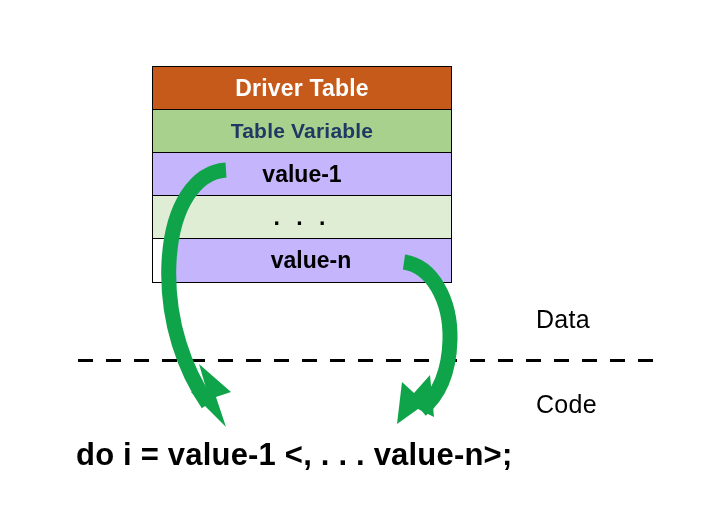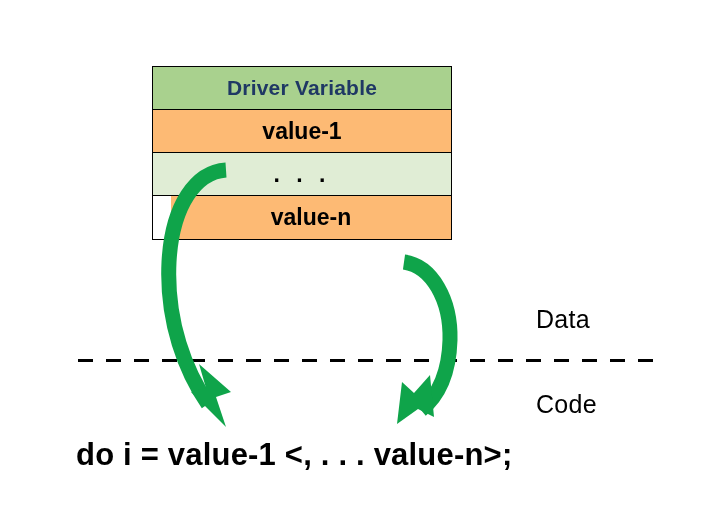--- a/index.html
+++ b/index.html
@@ -53,21 +53,21 @@
     letter-spacing: .2px;
   }
   .row-subtitle {
     background: #A9D18E;
     color: #1F3864;
     font-size: 21px;
     font-weight: bold;
     letter-spacing: .2px;
   }
   .row-value {
-    background: #fdba74;
+    background: #c4b5fd;
     color: #000000;
     font-size: 23px;
     font-weight: bold;
   }
   .row-ellipsis {
     background: #E0EDD5;
     color: #000000;
     font-size: 23px;
     font-weight: bold;
     letter-spacing: 5px;
@@ -120,21 +120,22 @@
 </head>
 <body>
 
 <div id="canvas">
 
   <svg id="divider" viewBox="0 0 715 524" xmlns="http://www.w3.org/2000/svg">
     <line x1="78" y1="360.5" x2="656" y2="360.5" stroke="#000000" stroke-width="3" stroke-dasharray="15 13" stroke-linecap="butt"></line>
   </svg>
 
   <div class="table">
-    <div class="row row-subtitle">Driver Variable</div>
+    <div class="row row-title">Driver Table</div>
+    <div class="row row-subtitle">Table Variable</div>
     <div class="row row-value">value-1</div>
     <div class="row row-ellipsis">. . .</div>
     <div class="row row-value">value-n</div>
   </div>
 
   <svg id="arrows" viewBox="0 0 715 524" xmlns="http://www.w3.org/2000/svg">
 
     <g>
       <path d="M 226 170
                C 196 172, 172 205, 169 262

